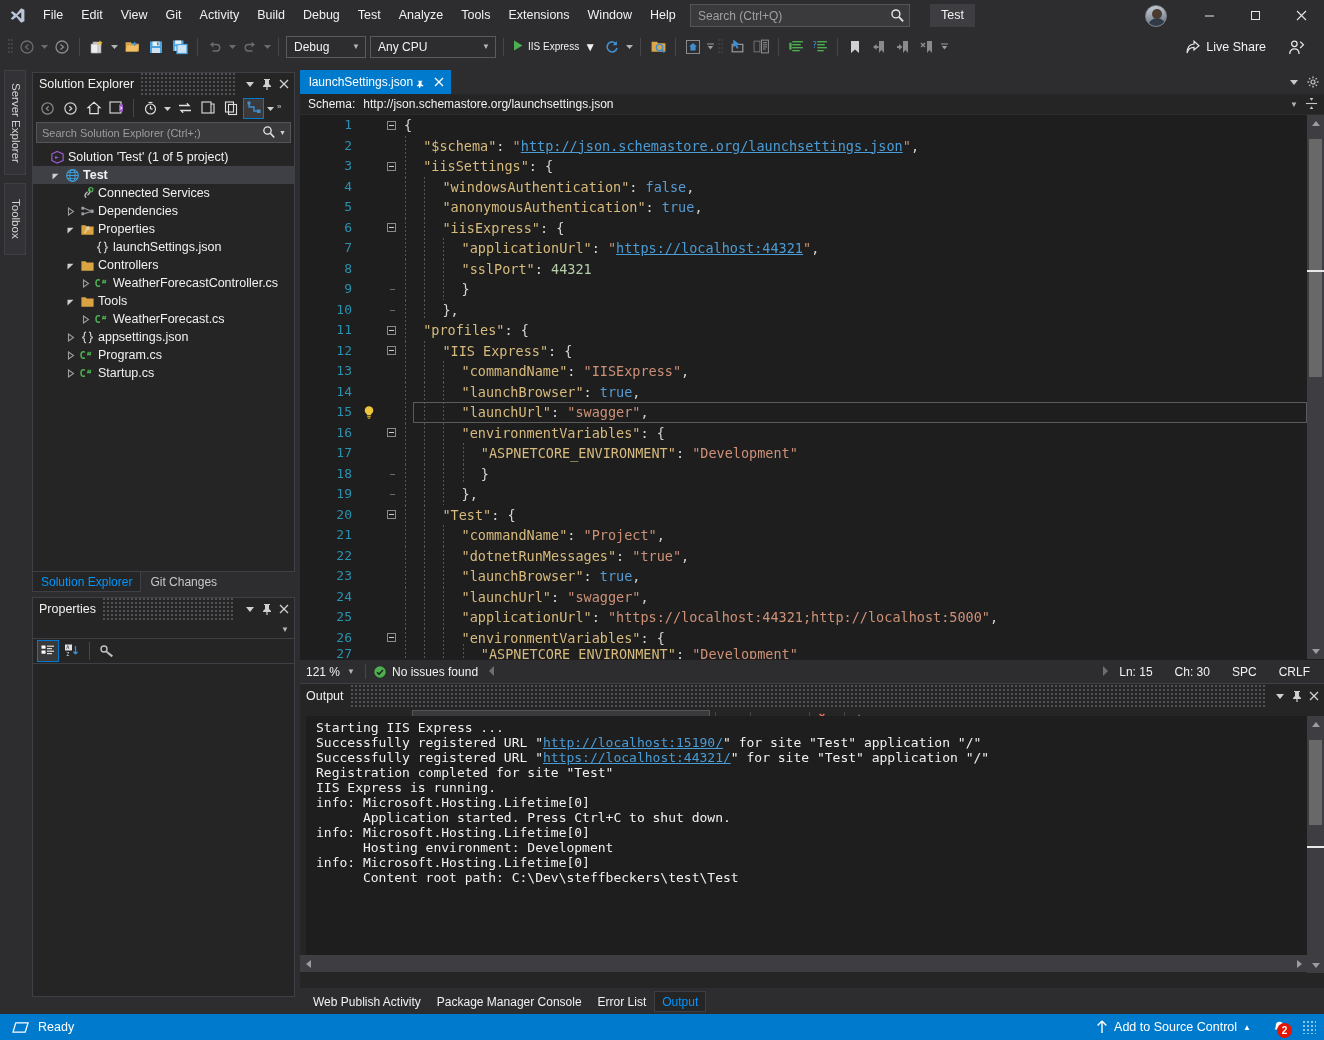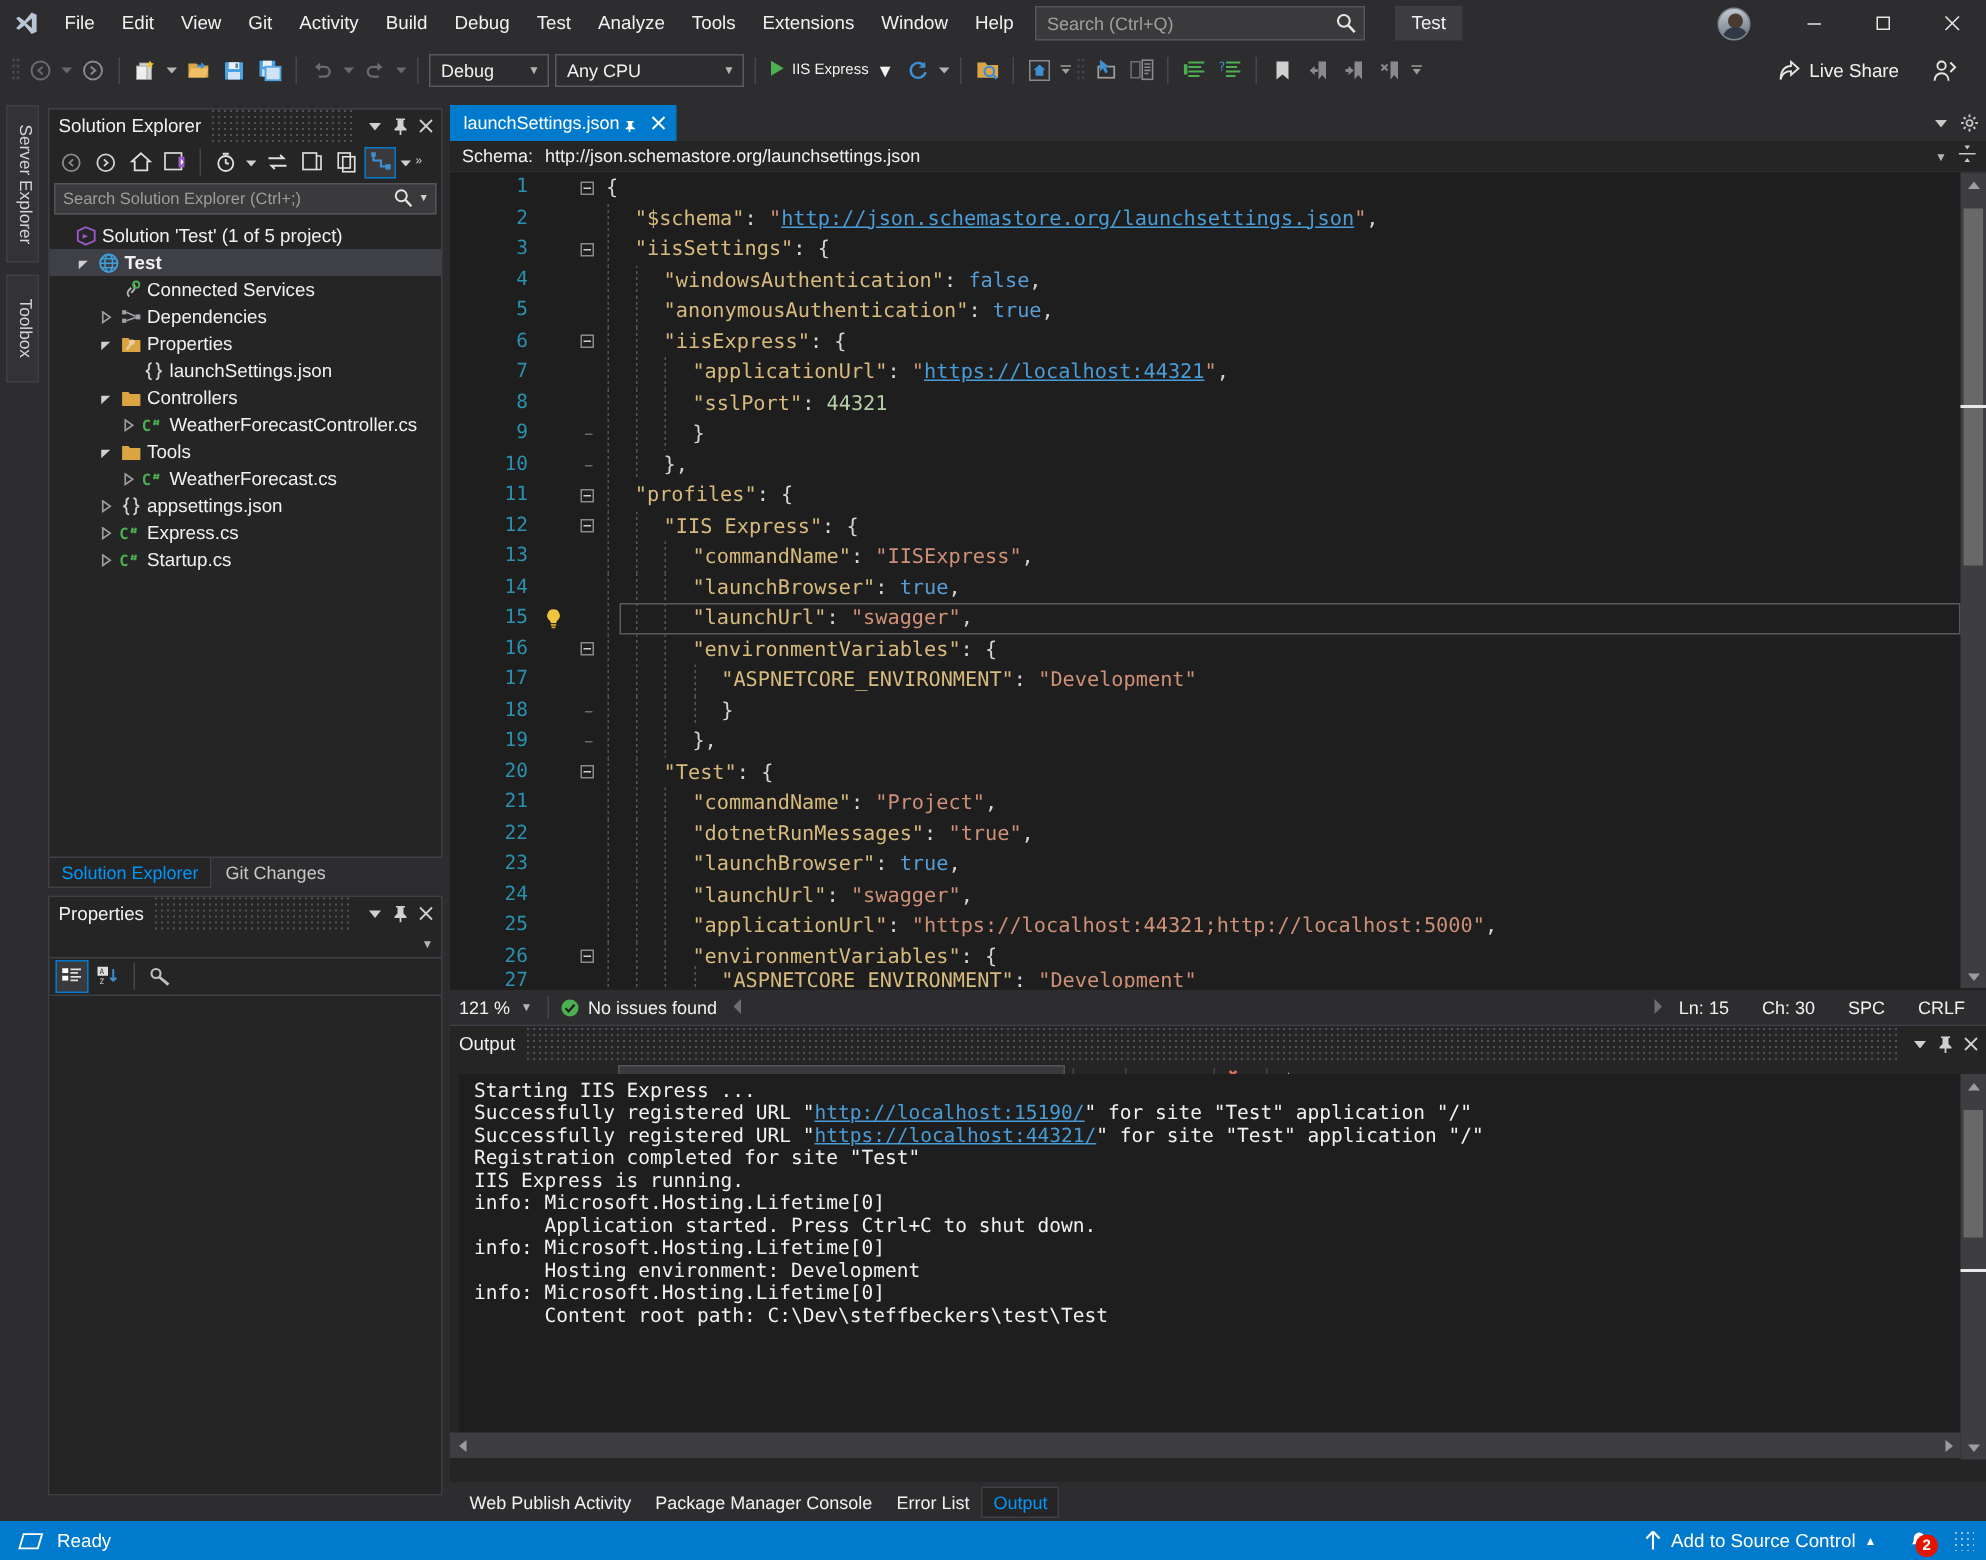--- a/index.html
+++ b/index.html
@@ -898,21 +898,21 @@
             <svg width="15" height="15" viewBox="0 0 16 16">
               <text x="-0.5" y="12" font-size="11" fill="#4caf50" font-family="monospace" font-weight="bold">C</text>
               <g stroke="#4caf50" stroke-width="1.1">
                 <line x1="9" y1="4" x2="8.3" y2="8"></line>
                 <line x1="11.3" y1="4" x2="10.6" y2="8"></line>
                 <line x1="7.8" y1="5.3" x2="12" y2="5.3"></line>
                 <line x1="7.5" y1="6.9" x2="11.7" y2="6.9"></line>
               </g>
             </svg>
           </span>
-          <span class="tlabel">Express.cs</span>
+          <span class="tlabel">Program.cs</span>
         </div>
         <div class="trow">
           <span class="tw"></span>
           <span class="tw"></span>
           <span class="tw">
             <svg width="9" height="9" viewBox="0 0 9 9">
               <path d="M2.5 1 7.5 4.5 2.5 8z" fill="none" stroke="#9d9d9d" stroke-width="1.1"></path>
             </svg>
           </span>
           <span class="tico">

